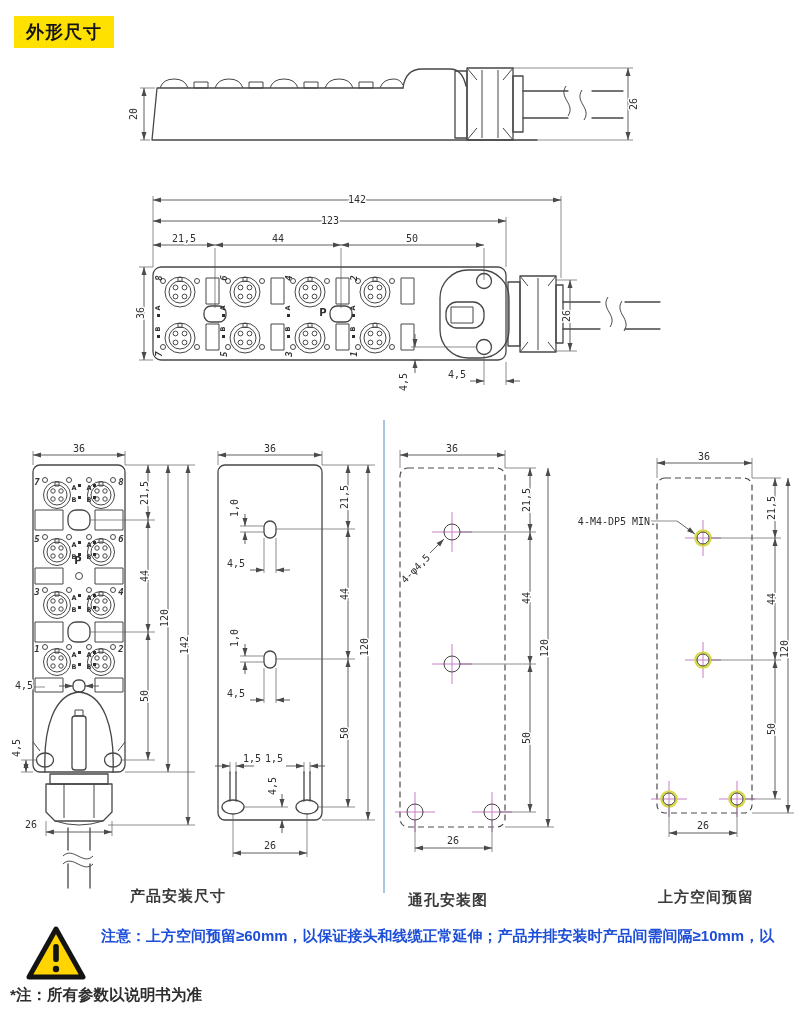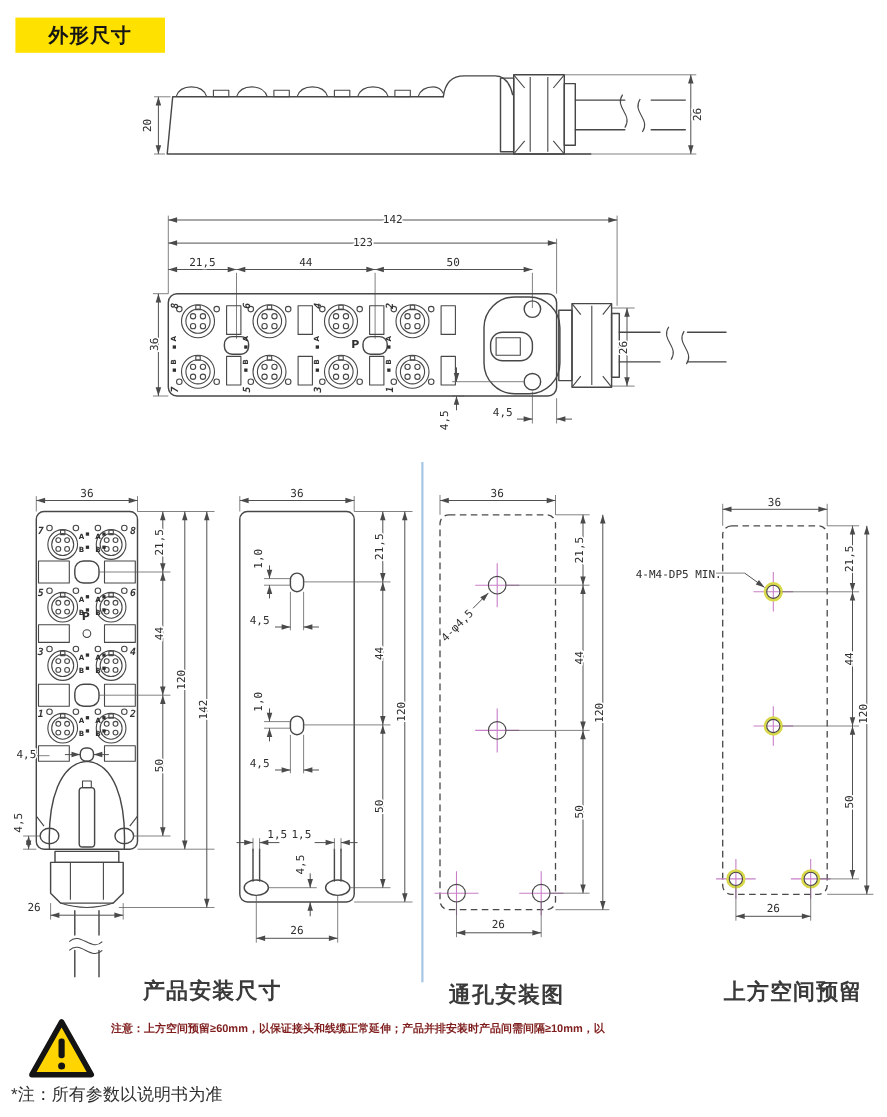--- a/index.html
+++ b/index.html
@@ -1,24 +1,24 @@
 <!DOCTYPE html>
 <html><head>
 <meta charset="utf-8">
 <style>
   html,body{margin:0;padding:0;background:#fff;}
   #page{position:relative;width:806px;height:1015px;background:#ffffff;overflow:hidden;
         font-family:"Liberation Sans",sans-serif;}
   .hdr{position:absolute;left:14px;background:#FFE100;color:#151515;font-size:18px;
-       font-weight:bold;padding:4px 30px;letter-spacing:1px;}
-  .cap{position:absolute;font-size:20px;font-weight:bold;color:#3a3a3a;letter-spacing:1px;}
+       font-weight:bold;padding:4px 12px;letter-spacing:1px;}
+  .cap{position:absolute;font-size:15px;font-weight:bold;color:#3a3a3a;letter-spacing:1px;}
   .divider{position:absolute;left:383px;top:420px;width:2px;height:473px;background:#a7c6e4;}
   .warnrow{position:absolute;left:25px;top:924px;width:760px;display:flex;}
-  .warntext{margin-left:14px;font-size:10px;font-weight:bold;color:#7f1d1d;line-height:24px;}
-  .footnote{position:absolute;left:10px;top:985px;font-size:15.5px;font-weight:normal;color:#2d2d2d;}
+  .warntext{margin-left:14px;font-size:15px;font-weight:bold;color:#1d4ed8;line-height:24px;}
+  .footnote{position:absolute;left:10px;top:985px;font-size:15.5px;font-weight:bold;color:#2d2d2d;}
   svg{position:absolute;overflow:visible;}
   .ln{stroke:#474747;stroke-width:1.3;fill:none;stroke-linejoin:round;stroke-linecap:round;}
   .ln2{stroke:#474747;stroke-width:1;fill:none;stroke-linejoin:round;}
   .dsh{stroke:#4a4a4a;stroke-width:1.2;fill:none;stroke-dasharray:6 4;}
   .dim{stroke:#4f4f4f;stroke-width:.9;fill:none;marker-start:url(#aS);marker-end:url(#aE);}
   .dime{stroke:#4f4f4f;stroke-width:.9;fill:none;marker-end:url(#aE);}
   .ext{stroke:#5c5c5c;stroke-width:.7;fill:none;}
   .cross{stroke:#c87fc8;stroke-width:1;fill:none;}
   .ring{stroke:#d8d84a;stroke-width:2.6;fill:none;}
   .sq{fill:#2f2f2f;}

